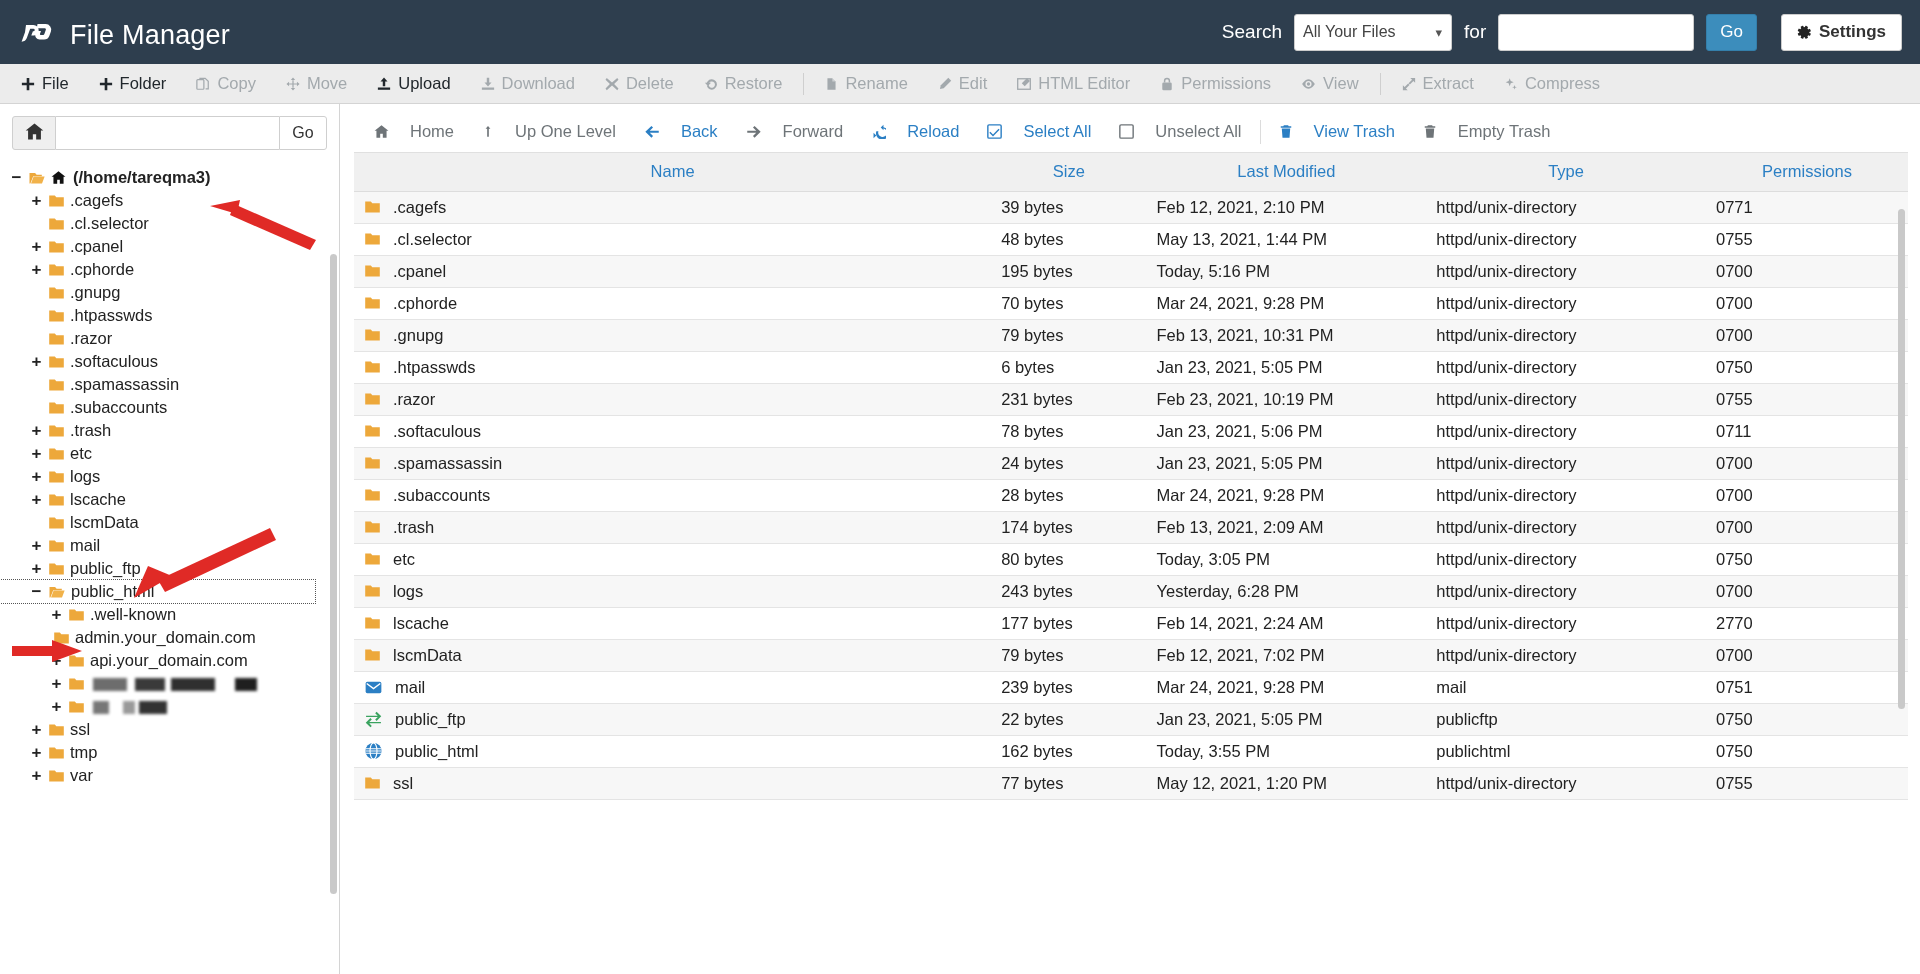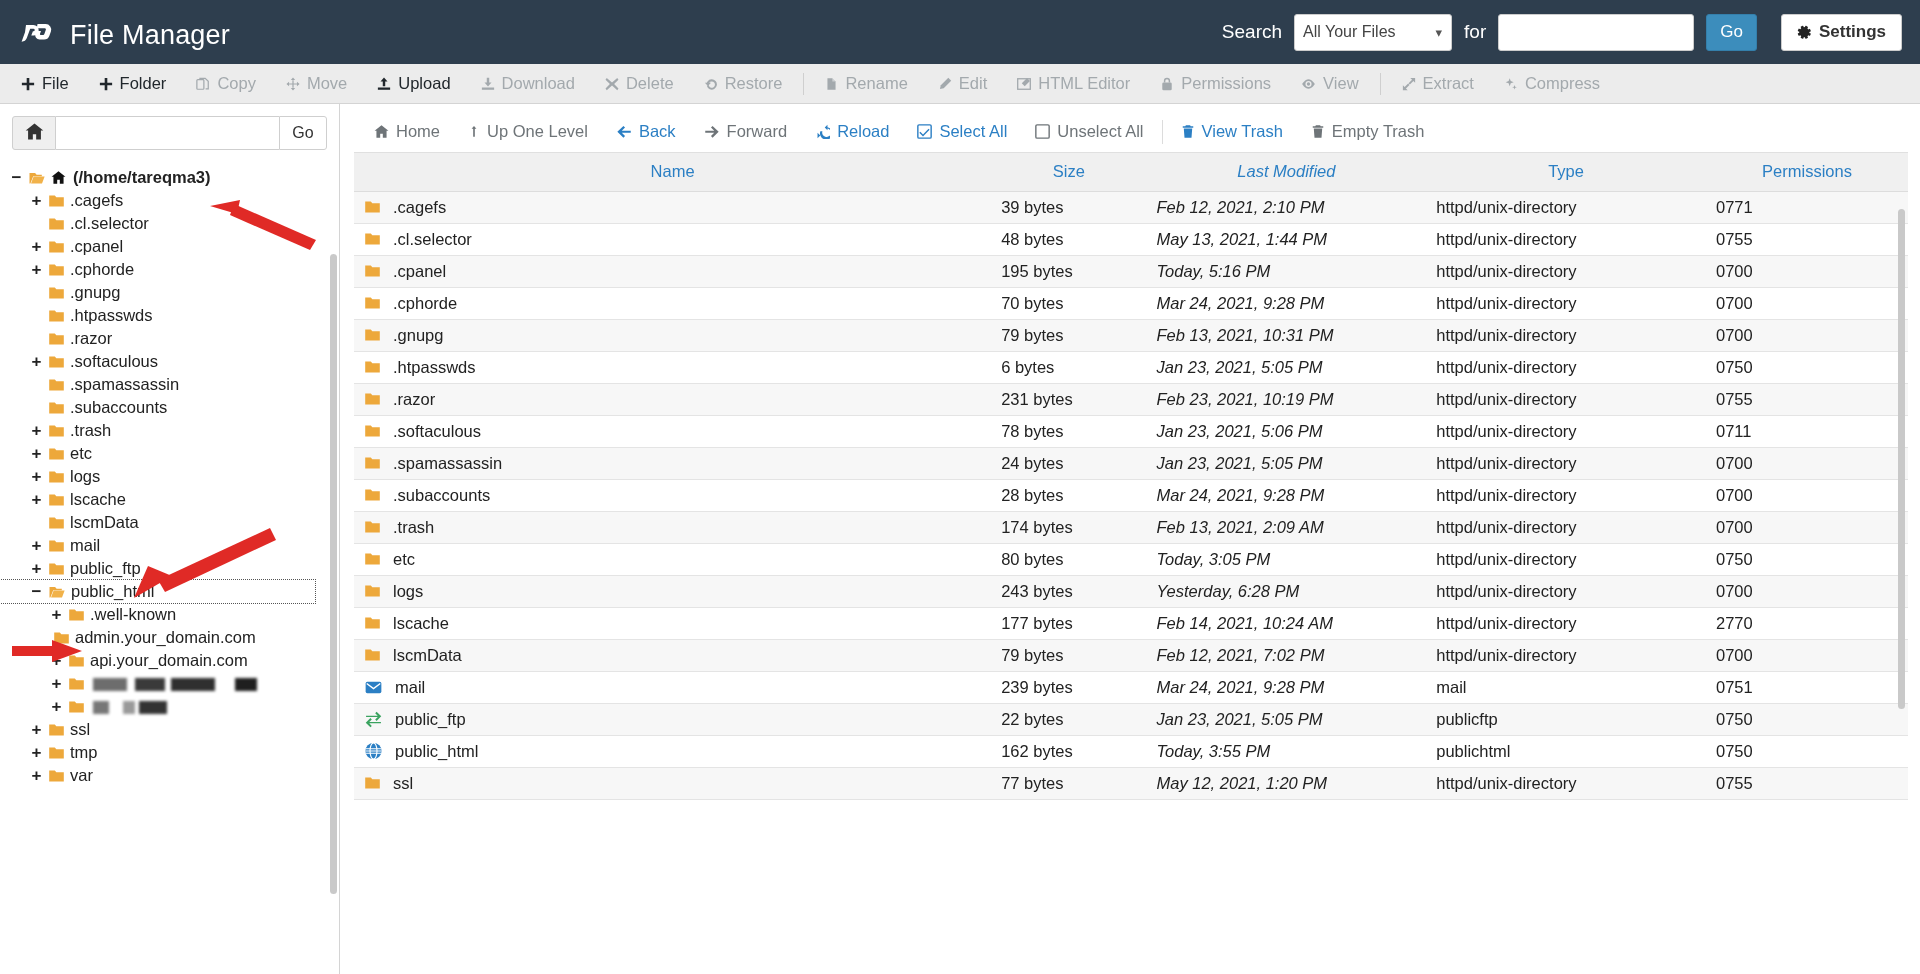--- a/index.html
+++ b/index.html
@@ -145,21 +145,21 @@
     height: 42px; background: #fff;
     border-bottom: 1px solid #ddd;
     display: flex; align-items: center;
     font-size: 16.5px;
     padding-left: 6px;
     margin: 7px 12px 0 14px;
     border: 1px solid #e0e0e0;
     border-left: none; border-right: none; border-top: none;
   }
   .nav {
-    display: flex; gap: 7px;
+    display: flex; gap: 21px;
     padding: 0 14px; color: #6e7478; white-space: nowrap;
   }
   .nav.link { color: #2b7fc4; }
   .nav-sep { width: 1px; height: 24px; background: #dcdcdc; margin: 0 4px; }
   .table-wrap { flex: 1; overflow: hidden; margin: 0 12px 0 14px; position: relative; }
   table { width: 100%; border-collapse: collapse; font-size: 16.5px; table-layout: fixed; }
   thead th {
     background: #f0f0f0;
     color: #2b7fc4;
     text-align: center;
@@ -174,21 +174,21 @@
     border-bottom: 1px solid #e4e4e4;
     color: #222;
     white-space: nowrap;
     overflow: hidden;
   }
   tbody tr:nth-child(odd) { background: #f7f7f7; }
   tbody tr:nth-child(even) { background: #fff; }
   .cell-name { display: flex; align-items: center; gap: 12px; }
   .col-name { width: 41%; }
   .col-size { width: 10%; }
-  .col-mod  { width: 18%; font-style: italic; }
+  .col-mod  { width: 18%; }
   .col-type { width: 18%; }
   .col-perm { width: 13%; }
   .main-scroll {
     position: absolute; right: 3px; top: 56px;
     width: 7px; height: 500px; background: #c9c9c9; border-radius: 4px;
   }
   
   .arrow { position: absolute; pointer-events: none; }
 </style>
 </head>
@@ -930,21 +930,21 @@
                 <div class="cell-name">
                   <span class="ico">
                     <svg width="17" height="16" viewBox="0 0 16 16">
                       <path d="M0.7 2.6h5.6l1.5 1.7h7.5v9.1H0.7z" fill="#eda83b"></path>
                     </svg>
                   </span>
                   <span>lscache</span>
                 </div>
               </td>
               <td class="col-size">177 bytes</td>
-              <td class="col-mod">Feb 14, 2021, 10:24 AM</td>
+              <td class="col-mod">Feb 14, 2021, 2:24 AM</td>
               <td class="col-type">httpd/unix-directory</td>
               <td class="col-perm">2770</td>
             </tr>
             <tr>
               <td class="col-name">
                 <div class="cell-name">
                   <span class="ico">
                     <svg width="17" height="16" viewBox="0 0 16 16">
                       <path d="M0.7 2.6h5.6l1.5 1.7h7.5v9.1H0.7z" fill="#eda83b"></path>
                     </svg>

